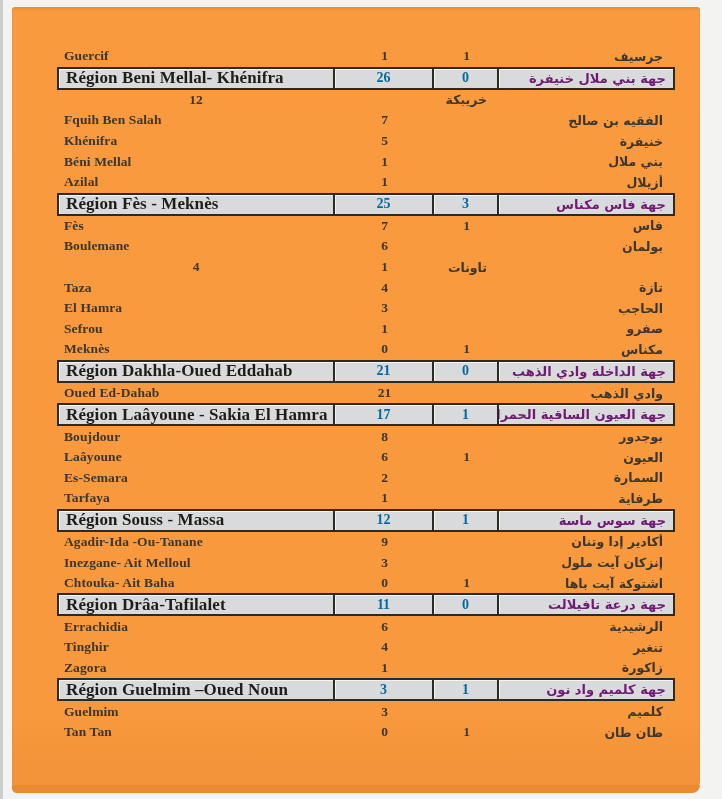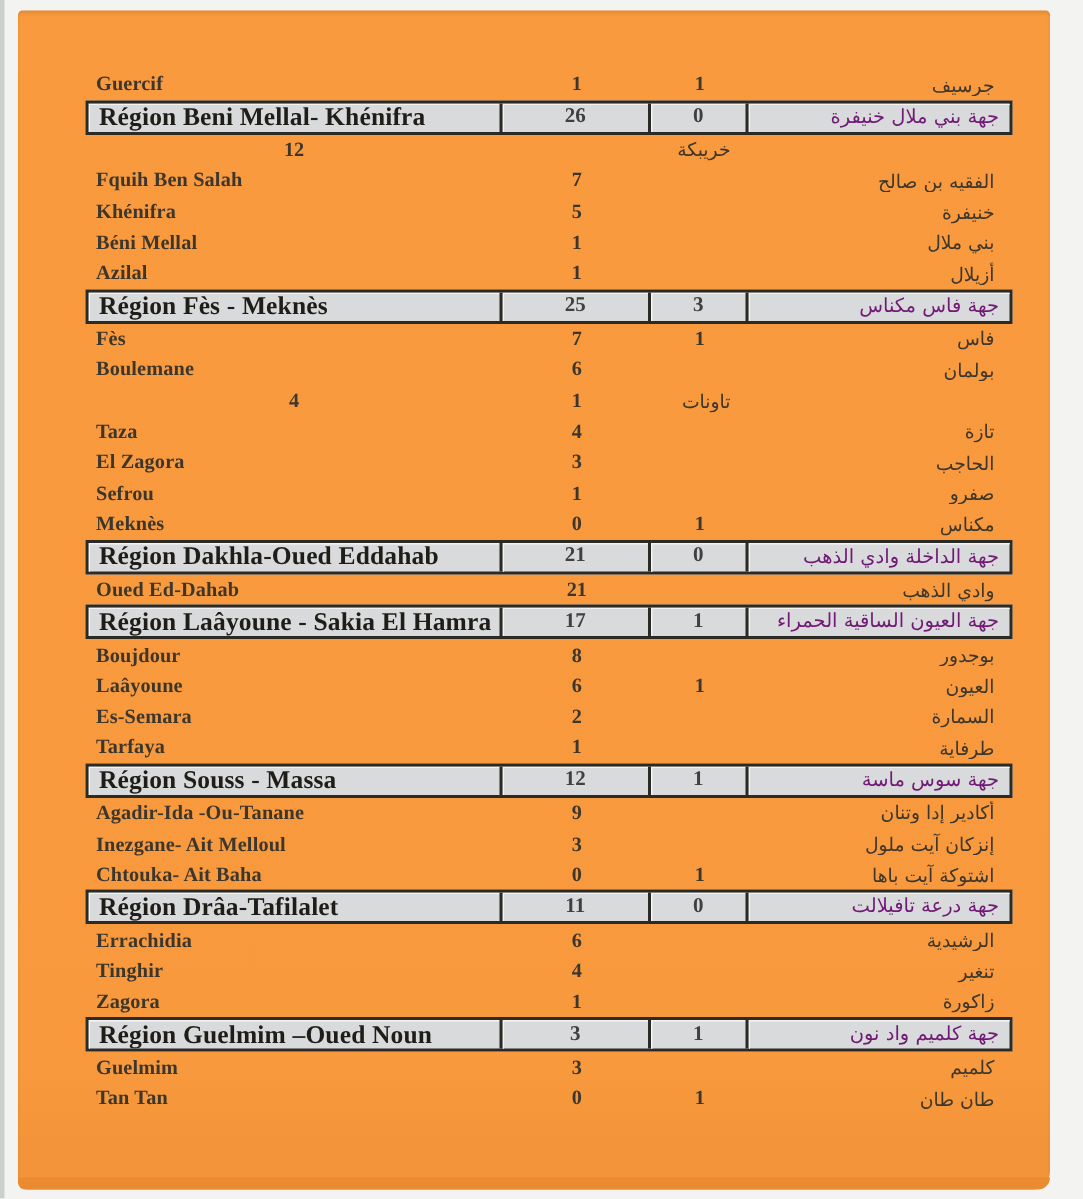--- a/index.html
+++ b/index.html
@@ -70,28 +70,28 @@
   }
   .row.region .cell.fr { font-size: 17px; color: #1f1d18; }
 
   .cell.num {
     text-align: center;
     justify-content: center;
     font-weight: 700;
     font-size: 13.5px;
     color: #3c362d;
   }
-  .row.region .cell.num { font-size: 14px; color: #404040; }
+  .row.region .cell.num { font-size: 14px; color: #0369a1; }
 
   .cell.ar {
     direction: rtl;
     text-align: right;
     justify-content: flex-start; 
     padding-right: 12px;
-    font-weight: 400;
+    font-weight: 700;
     font-size: 12.5px;
     color: #3c362d;
     font-family: "DejaVu Sans", sans-serif;
   }
   .row.region .cell.ar { padding-right: 7px; font-size: 13px; color: #701a75; text-align: right; }
 </style>
 </head>
 <body>
 
 <div class="viewport">
@@ -163,21 +163,21 @@
     <div class="cell num">1</div>
     <div class="cell ar">تاونات</div>
   </div>
         <div class="row province">
     <div class="cell fr">Taza</div>
     <div class="cell num">4</div>
     <div class="cell num"></div>
     <div class="cell ar">تازة</div>
   </div>
         <div class="row province">
-    <div class="cell fr">El  Zagora</div>
+    <div class="cell fr">El  Hamra</div>
     <div class="cell num">3</div>
     <div class="cell num"></div>
     <div class="cell ar">الحاجب</div>
   </div>
         <div class="row province">
     <div class="cell fr">Sefrou</div>
     <div class="cell num">1</div>
     <div class="cell num"></div>
     <div class="cell ar">صفرو</div>
   </div>

